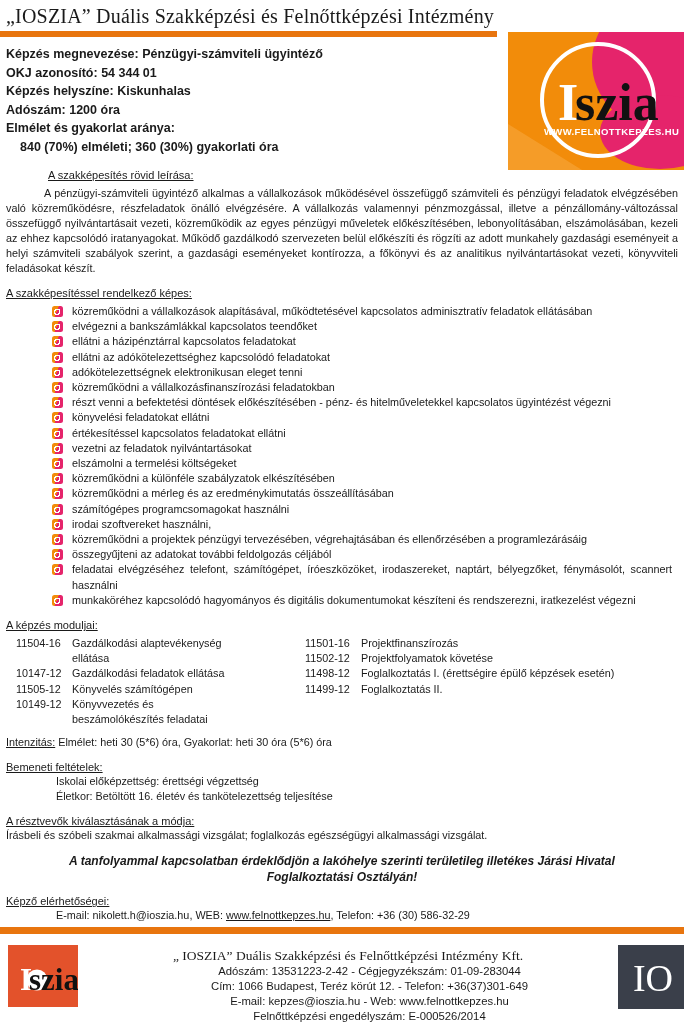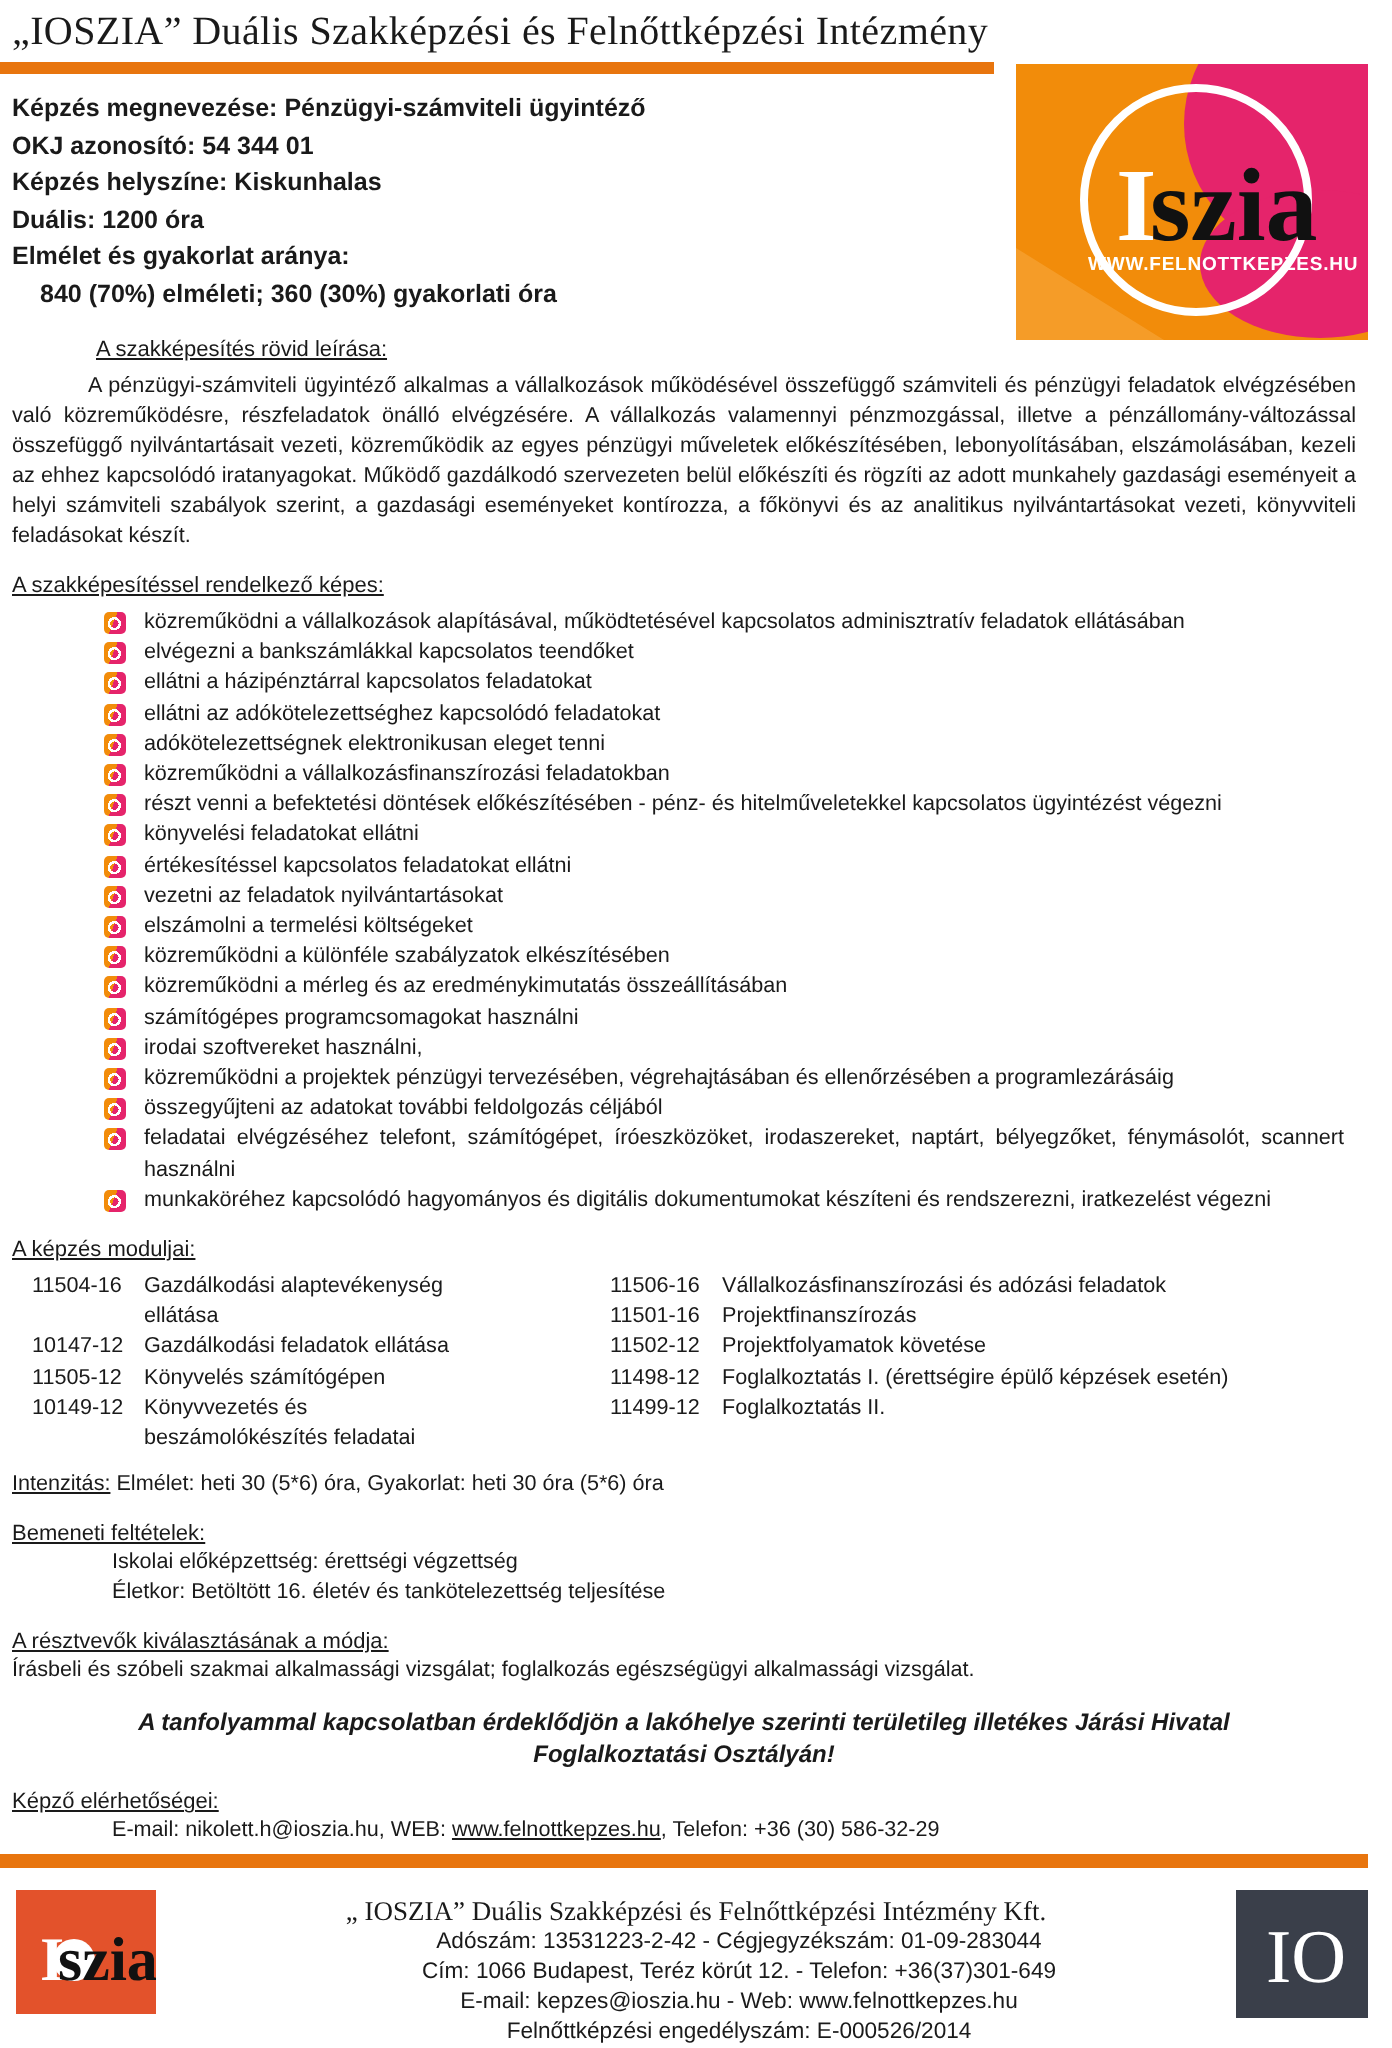--- a/index.html
+++ b/index.html
@@ -75,21 +75,21 @@
       <text x="50" y="88" font-family="Liberation Serif, DejaVu Serif, serif" font-weight="bold" font-size="52" fill="#ffffff">I</text>
       <text x="67" y="88" font-family="Liberation Serif, DejaVu Serif, serif" font-weight="bold" font-size="52" fill="#111111">szia</text>
       <text x="36" y="103" font-family="Liberation Sans, DejaVu Sans, sans-serif" font-weight="bold" font-size="9.5" letter-spacing="0.4" fill="#ffffff">WWW.FELNOTTKEPZES.HU</text>
     </svg>
   </div>
 
   <div class="info">
     <div><span>Képzés megnevezése:</span> <span>Pénzügyi-számviteli ügyintéző</span></div>
     <div><span>OKJ azonosító:</span> <span>54 344 01</span></div>
     <div><span>Képzés helyszíne:</span> <span>Kiskunhalas</span></div>
-    <div><span>Duális:</span> <span>1200 óra</span></div>
+    <div><span>Adószám:</span> <span>1200 óra</span></div>
     <div>Elmélet és gyakorlat aránya:</div>
     <div class="indent">840 (70%) elméleti; 360 (30%) gyakorlati óra</div>
   </div>
 
   <div class="hd hd-first">A szakképesítés rövid leírása:</div>
   <div class="para">A pénzügyi-számviteli ügyintéző alkalmas a vállalkozások működésével összefüggő számviteli és pénzügyi feladatok elvégzésében való közreműködésre, részfeladatok önálló elvégzésére. A vállalkozás valamennyi pénzmozgással, illetve a pénzállomány-változással összefüggő nyilvántartásait vezeti, közreműködik az egyes pénzügyi műveletek előkészítésében, lebonyolításában, elszámolásában, kezeli az ehhez kapcsolódó iratanyagokat. Működő gazdálkodó szervezeten belül előkészíti és rögzíti az adott munkahely gazdasági eseményeit a helyi számviteli szabályok szerint, a gazdasági eseményeket kontírozza, a főkönyvi és az analitikus nyilvántartásokat vezeti, könyvviteli feladásokat készít.</div>
 
   <div class="hd">A szakképesítéssel rendelkező képes:</div>
   <ul class="comp">
     <li>
@@ -184,24 +184,20 @@
       <div class="mod-row">
           <span class="mod-code">11505-12</span>
           <span class="mod-name">Könyvelés számítógépen</span>
         </div>
       <div class="mod-row">
           <span class="mod-code">10149-12</span>
           <span class="mod-name">Könyvvezetés és beszámolókészítés feladatai</span>
         </div>
     </div>
     <div class="mods-col-right">
-      <div class="mod-row">
-          <span class="mod-code">11506-16</span>
-          <span class="mod-name">Vállalkozásfinanszírozási és adózási feladatok</span>
-        </div>
       <div class="mod-row">
           <span class="mod-code">11501-16</span>
           <span class="mod-name">Projektfinanszírozás</span>
         </div>
       <div class="mod-row">
           <span class="mod-code">11502-12</span>
           <span class="mod-name">Projektfolyamatok követése</span>
         </div>
       <div class="mod-row">
           <span class="mod-code">11498-12</span>

